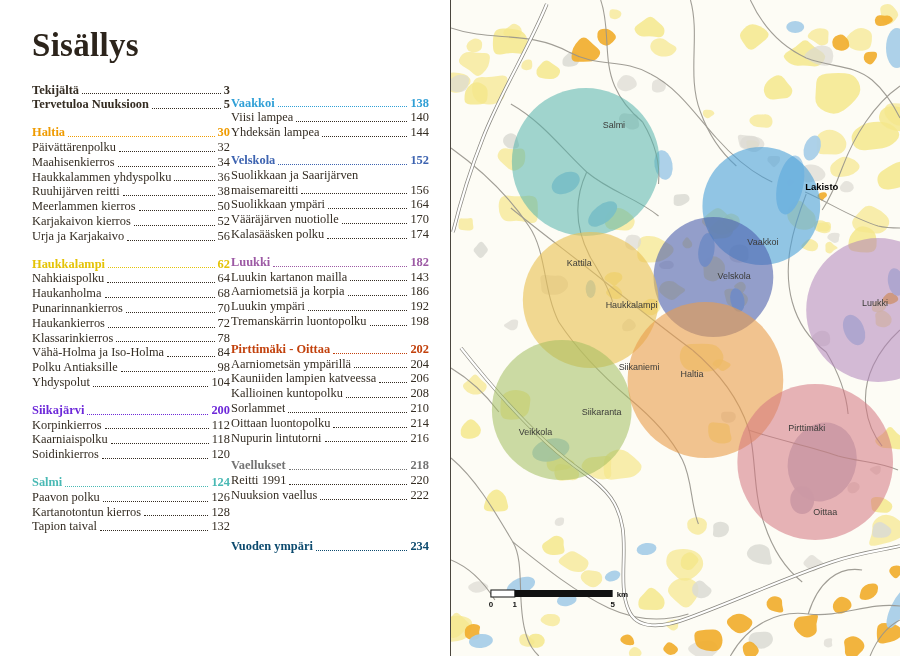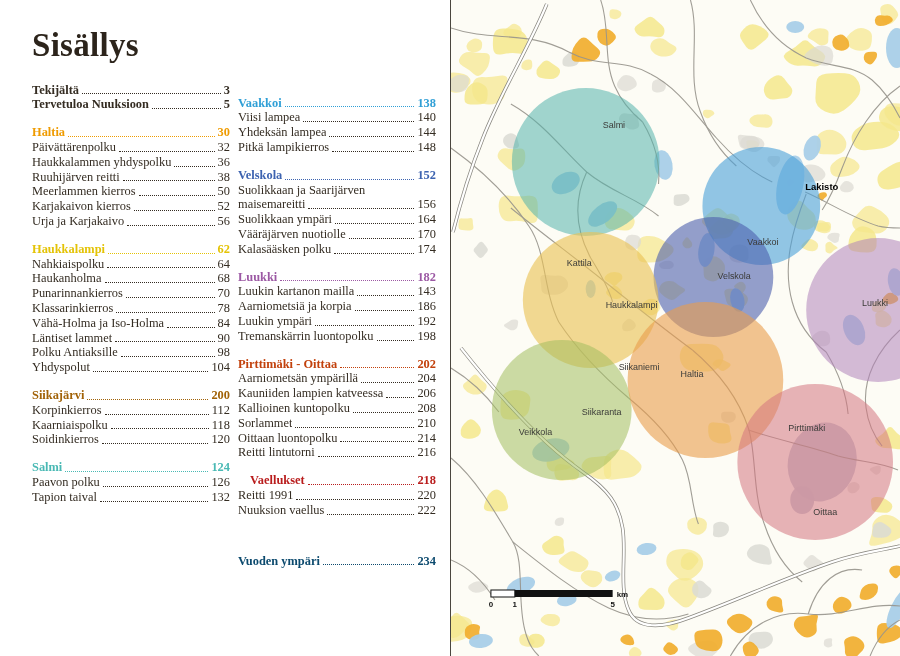--- a/index.html
+++ b/index.html
@@ -1,20 +1,20 @@
 <!DOCTYPE html>
 <html><head>
 <meta charset="utf-8">
 <style>
   html,body{margin:0;padding:0;background:#ffffff;}
   body{width:900px;height:656px;overflow:hidden;font-family:"Liberation Serif",serif;}
   .spread{position:relative;width:900px;height:584px;display:flex;background:#fff;}
   .page-left{width:450px;height:656px;box-sizing:border-box;padding:28px 12px 0 32px;background:#fff;}
   .page-title{font-size:33px;line-height:1.05;margin:0 0 20px 0;font-weight:bold;color:#2c241b;letter-spacing:.3px;}
-  .toc{display:flex;gap:8px;}
+  .toc{display:flex;gap:1px;}
   .col{width:198px;font-size:12.4px;line-height:14.8px;color:#342c22;}
   .row{display:flex;align-items:flex-end;white-space:nowrap;}
   .row .lbl{overflow:hidden;}
   .row .dots{flex:1 1 auto;margin:0 3px;border-bottom:1.8px dotted currentColor;position:relative;top:-3px;min-width:8px;}
   .row .pg{text-align:right;}
   .row.bold{font-weight:bold;}
   .row.head{font-weight:bold;margin-top:13px;}
   .page-right{width:450px;height:656px;position:relative;box-sizing:border-box;border-left:1px solid #4a463e;background:#fdfcf5;}
   .page-right svg{position:absolute;left:0;top:0;width:449px;height:656px;display:block;}
   .maplabel{font-family:"Liberation Sans",sans-serif;}
@@ -41,20 +41,25 @@
             <span class="lbl">Haltia</span>
             <span class="dots"></span>
             <span class="pg">30</span>
           </div>
           <div class="row">
             <span class="lbl">Päivättärenpolku</span>
             <span class="dots"></span>
             <span class="pg">32</span>
           </div>
           <div class="row">
+            <span class="lbl">Maahisenkierros</span>
+            <span class="dots"></span>
+            <span class="pg">34</span>
+          </div>
+          <div class="row">
             <span class="lbl">Haukkalammen yhdyspolku</span>
             <span class="dots"></span>
             <span class="pg">36</span>
           </div>
           <div class="row">
             <span class="lbl">Ruuhijärven reitti</span>
             <span class="dots"></span>
             <span class="pg">38</span>
           </div>
           <div class="row">
@@ -86,45 +91,45 @@
             <span class="lbl">Haukanholma</span>
             <span class="dots"></span>
             <span class="pg">68</span>
           </div>
           <div class="row">
             <span class="lbl">Punarinnankierros</span>
             <span class="dots"></span>
             <span class="pg">70</span>
           </div>
           <div class="row">
+            <span class="lbl">Haukankierros</span>
+            <span class="dots"></span>
+            <span class="pg">72</span>
+          </div>
+          <div class="row">
             <span class="lbl">Klassarinkierros</span>
             <span class="dots"></span>
             <span class="pg">78</span>
           </div>
           <div class="row">
             <span class="lbl">Vähä-Holma ja Iso-Holma</span>
             <span class="dots"></span>
             <span class="pg">84</span>
           </div>
           <div class="row">
-            <span class="lbl">Läntiset lammet</span>
-            <span class="dots"></span>
-            <span class="pg">90</span>
-          </div>
-          <div class="row">
             <span class="lbl">Polku Antiaksille</span>
             <span class="dots"></span>
             <span class="pg">98</span>
           </div>
           <div class="row">
             <span class="lbl">Yhdyspolut</span>
             <span class="dots"></span>
             <span class="pg">104</span>
           </div>
-          <div class="row head" style="color: #a16207;">
+          <div class="row head" style="color: #6d28d9;">
             <span class="lbl">Siikajärvi</span>
             <span class="dots"></span>
             <span class="pg">200</span>
           </div>
           <div class="row">
             <span class="lbl">Korpinkierros</span>
             <span class="dots"></span>
             <span class="pg">112</span>
           </div>
           <div class="row">
@@ -139,20 +144,25 @@
           </div>
           <div class="row head" style="color: rgb(73, 185, 180);">
             <span class="lbl">Salmi</span>
             <span class="dots"></span>
             <span class="pg">124</span>
           </div>
           <div class="row">
             <span class="lbl">Paavon polku</span>
             <span class="dots"></span>
             <span class="pg">126</span>
+          </div>
+          <div class="row">
+            <span class="lbl">Kartanotontun kierros</span>
+            <span class="dots"></span>
+            <span class="pg">128</span>
           </div>
           <div class="row">
             <span class="lbl">Tapion taival</span>
             <span class="dots"></span>
             <span class="pg">132</span>
           </div>
         </div>
       <div class="col" id="toc-col-2">
           <div class="row head" style="color: rgb(47, 159, 214);">
             <span class="lbl">Vaakkoi</span>
@@ -162,25 +172,20 @@
           <div class="row">
             <span class="lbl">Viisi lampea</span>
             <span class="dots"></span>
             <span class="pg">140</span>
           </div>
           <div class="row">
             <span class="lbl">Yhdeksän lampea</span>
             <span class="dots"></span>
             <span class="pg">144</span>
           </div>
-          <div class="row">
-            <span class="lbl">Pitkä lampikierros</span>
-            <span class="dots"></span>
-            <span class="pg">148</span>
-          </div>
           <div class="row head" style="color: rgb(61, 99, 176);">
             <span class="lbl">Velskola</span>
             <span class="dots"></span>
             <span class="pg">152</span>
           </div>
           <div class="row plain">
             <span class="lbl">Suolikkaan ja Saarijärven</span>
           </div>
           <div class="row">
             <span class="lbl">maisemareitti</span>
@@ -251,25 +256,25 @@
             <span class="lbl">Sorlammet</span>
             <span class="dots"></span>
             <span class="pg">210</span>
           </div>
           <div class="row">
             <span class="lbl">Oittaan luontopolku</span>
             <span class="dots"></span>
             <span class="pg">214</span>
           </div>
           <div class="row">
-            <span class="lbl">Reitti lintutorni</span>
+            <span class="lbl">Nupurin lintutorni</span>
             <span class="dots"></span>
             <span class="pg">216</span>
           </div>
-          <div class="row head" style="color: #b91c1c; margin-left: 12px;">
+          <div class="row head" style="color: #737373;">
             <span class="lbl">Vaellukset</span>
             <span class="dots"></span>
             <span class="pg">218</span>
           </div>
           <div class="row">
             <span class="lbl">Reitti 1991</span>
             <span class="dots"></span>
             <span class="pg">220</span>
           </div>
           <div class="row">

